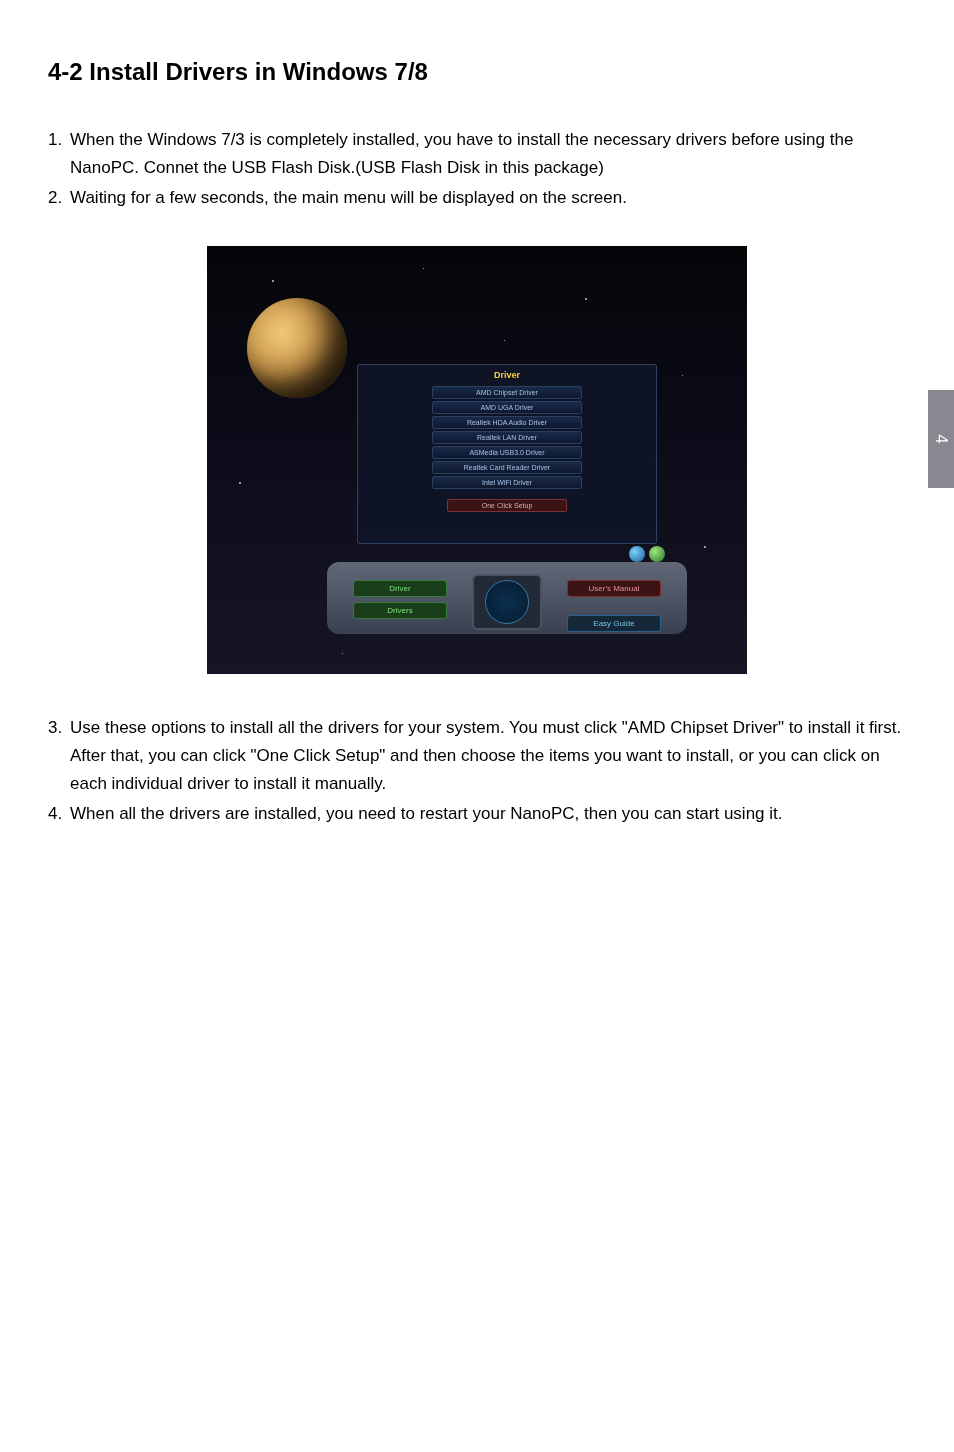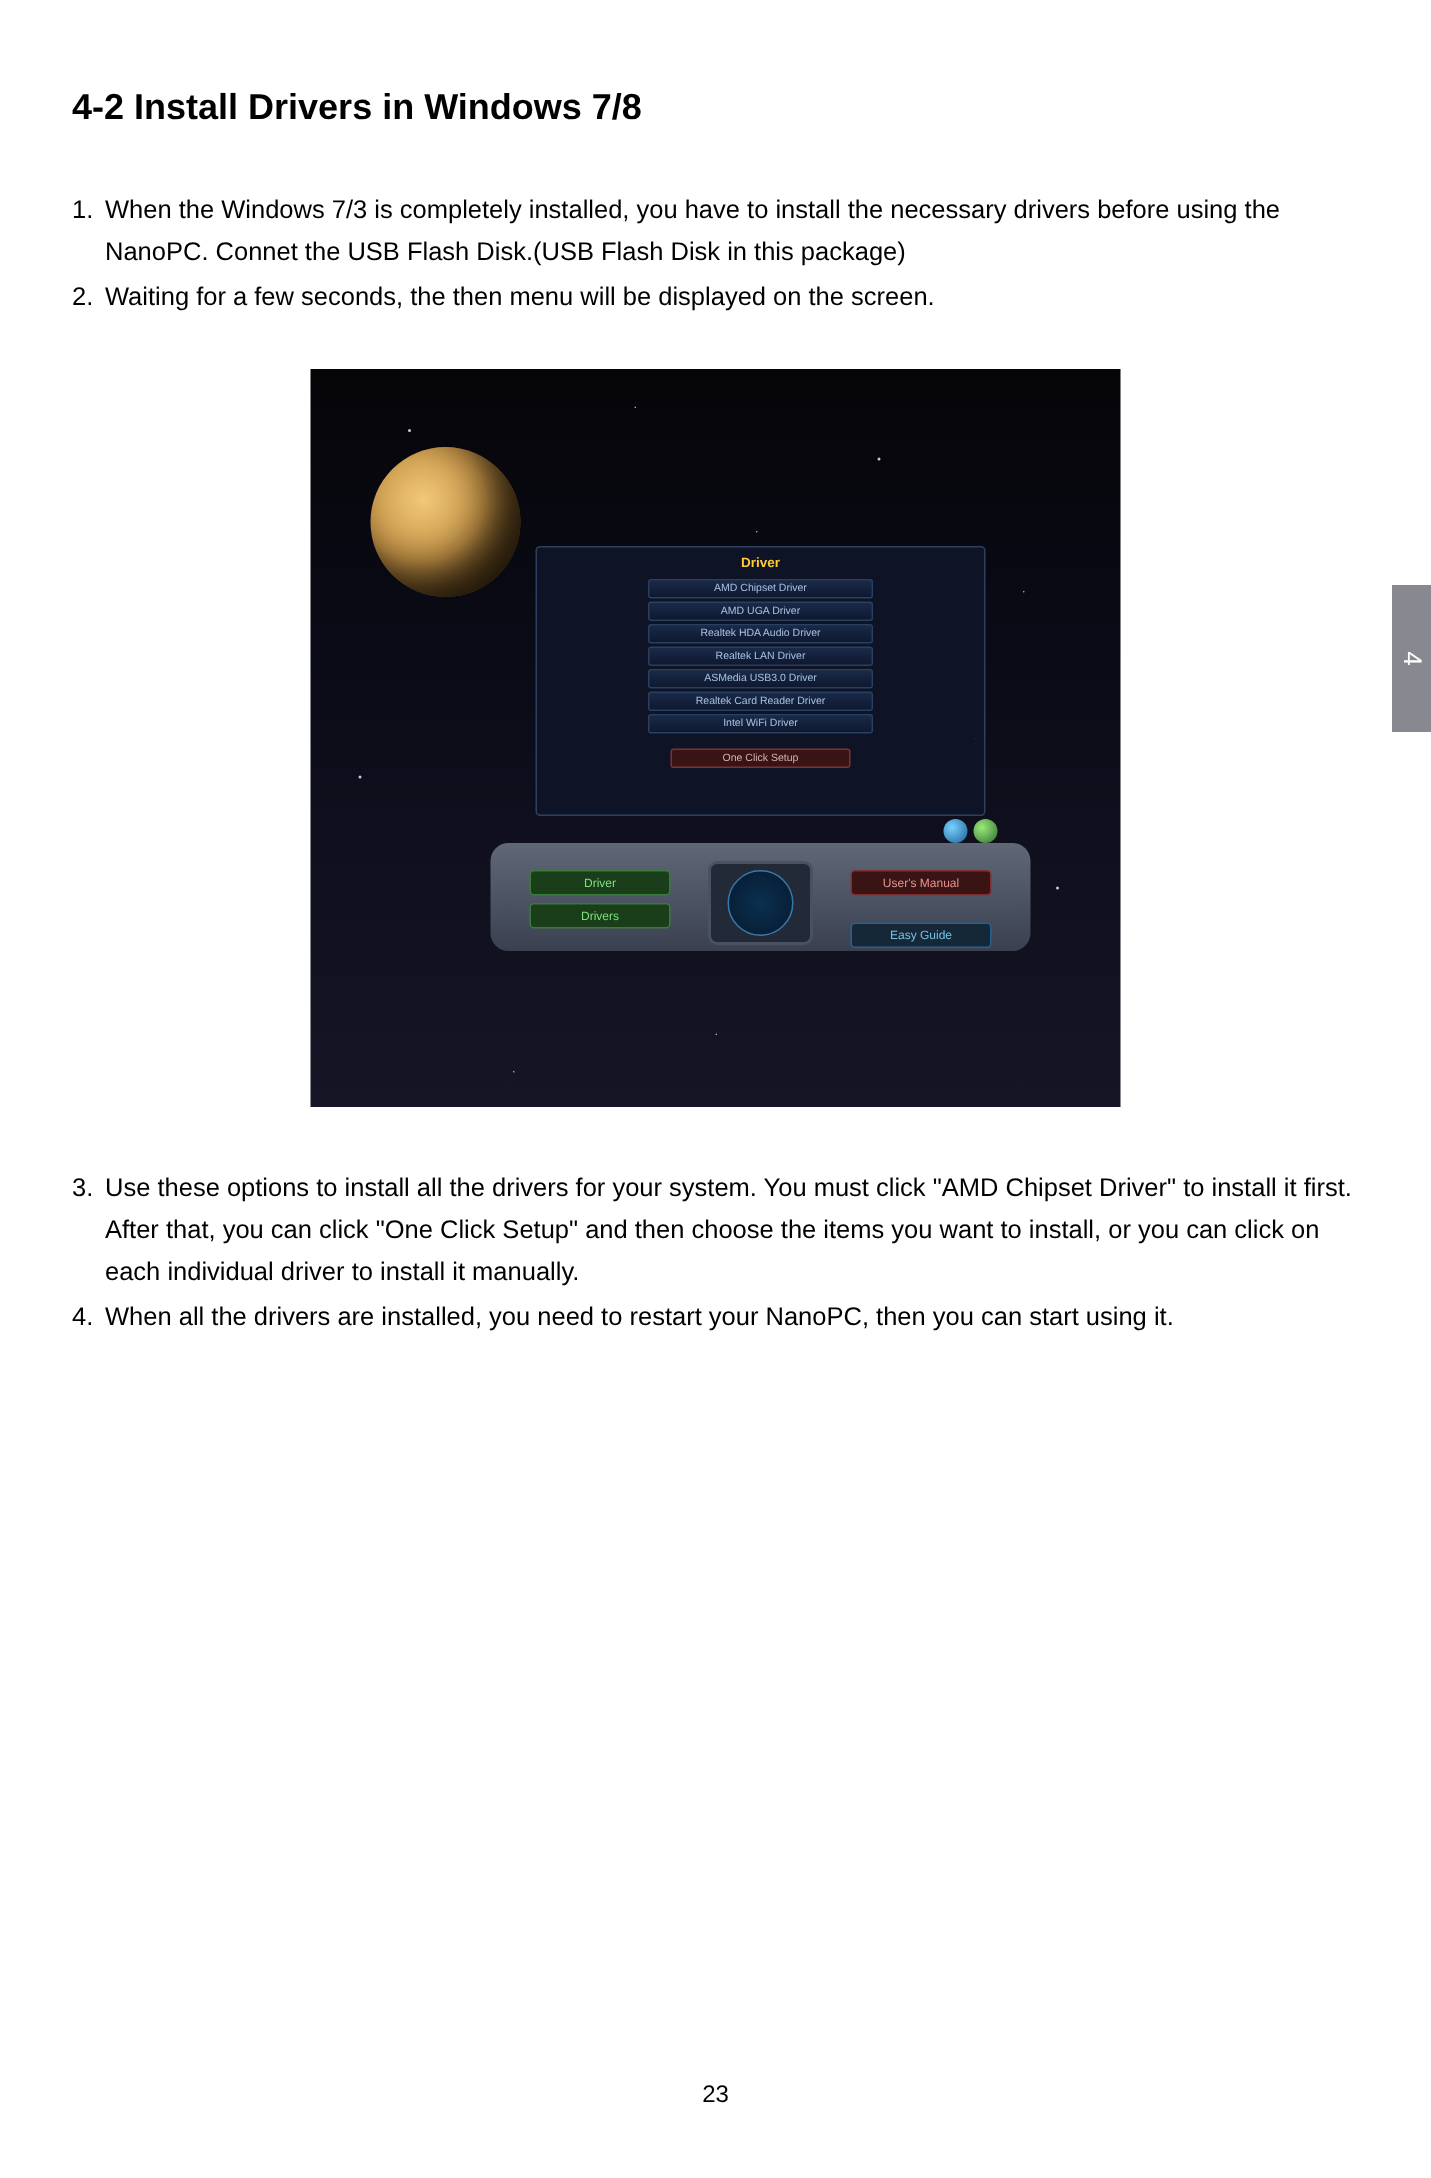--- a/index.html
+++ b/index.html
@@ -4,21 +4,21 @@
 <style>
   * { box-sizing: border-box; margin: 0; padding: 0; }
   html, body { width: 954px; height: 1452px; background: #fff; font-family: Arial, Helvetica, sans-serif; color: #000; position: relative; }
   .page { width: 954px; height: 1452px; padding: 58px 48px 40px 48px; position: relative; }
   .heading { font-size: 24px; font-weight: bold; margin-bottom: 40px; }
   .body-text { font-size: 17px; line-height: 1.65; }
   .li { display: flex; margin-bottom: 2px; }
   .li .num { width: 22px; flex-shrink: 0; }
   .li .txt { flex: 1; }
   .screenshot-wrap { width: 100%; display: flex; justify-content: center; margin: 34px 0 40px 0; }
-  .screenshot { width: 540px; height: 492px; background: linear-gradient(180deg, #050508 0%, #0b0b18 40%, #151525 100%); position: relative; overflow: hidden; padding-left: 40px; }
+  .screenshot { width: 540px; height: 428px; background: linear-gradient(180deg, #050508 0%, #0b0b18 40%, #151525 100%); position: relative; overflow: hidden; padding-left: 40px; }
   .star { position: absolute; background: #c9c9d8; border-radius: 50%; }
   .planet { position: absolute; left: 40px; top: 52px; width: 100px; height: 100px; border-radius: 50%; background: radial-gradient(circle at 35% 35%, #f0c878 0%, #c99648 45%, #7a5624 75%, #2a1c0c 100%); box-shadow: inset -18px -16px 28px rgba(0,0,0,0.7); }
   .panel { position: absolute; left: 150px; top: 118px; right: 90px; height: 180px; background: rgba(15,20,40,0.88); border: 1px solid rgba(80,110,160,0.5); border-radius: 3px; }
   .panel-title { color: #ffcc33; font-size: 9px; text-align: center; padding: 5px 0 3px 0; font-weight: bold; }
   .driver-row { margin: 2px auto; width: 150px; height: 13px; background: linear-gradient(180deg,#1a2a48 0%, #0e1830 100%); border: 1px solid #2a4060; border-radius: 2px; color: #a8c0e0; font-size: 7px; text-align: center; line-height: 12px; overflow: hidden; }
   .driver-list { padding-top: 1px; }
   .oneclick { margin: 10px auto 0 auto; width: 120px; height: 13px; background: #3a1414; border: 1px solid #803030; border-radius: 2px; color: #d8b0b0; font-size: 7px; text-align: center; line-height: 12px; }
   .console { position: absolute; left: 120px; right: 60px; top: 302px; height: 90px; }
   .console-base { position: absolute; left: 0; right: 0; top: 14px; height: 72px; background: linear-gradient(180deg,#606878 0%, #3a4050 100%); border-radius: 12px; }
   .btn-left, .btn-right { position: absolute; width: 94px; height: 17px; border-radius: 3px; font-size: 8px; text-align: center; line-height: 16px; border: 1px solid; }
@@ -49,21 +49,21 @@
 
   <h2 class="heading">4-2 Install Drivers in Windows 7/8</h2>
 
   <div class="body-text">
     <div class="li">
       <div class="num">1.</div>
       <div class="txt">When the Windows 7/3 is completely installed, you have to install the necessary drivers before using the NanoPC. Connet the USB Flash Disk.(USB Flash Disk in this package)</div>
     </div>
     <div class="li">
       <div class="num">2.</div>
-      <div class="txt"> Waiting for a few seconds, the then menu will be displayed on the screen.</div>
+      <div class="txt"> Waiting for a few seconds, the main menu will be displayed on the screen.</div>
     </div>
   </div>
 
   <div class="screenshot-wrap">
     <div class="screenshot">
 
       <div class="star" style="left:12%;top:8%;width:2px;height:2px;"></div>
       <div class="star" style="left:40%;top:5%;width:1px;height:1px;"></div>
       <div class="star" style="left:70%;top:12%;width:2px;height:2px;"></div>
       <div class="star" style="left:88%;top:30%;width:1px;height:1px;"></div>
@@ -112,14 +112,13 @@
     <div class="li">
       <div class="num">3.</div>
       <div class="txt">Use these options to install all the drivers for your system. You must click "AMD Chipset Driver" to install it first. After that, you can click "One Click Setup" and then choose the items you want to install, or you can click on each individual driver to install it manually.</div>
     </div>
     <div class="li">
       <div class="num">4.</div>
       <div class="txt">When all the drivers are installed, you need to restart your NanoPC, then you can start using it.</div>
     </div>
   </div>
 
-  <div class="page-num">23</div>
 </div>
 
 </body></html>

